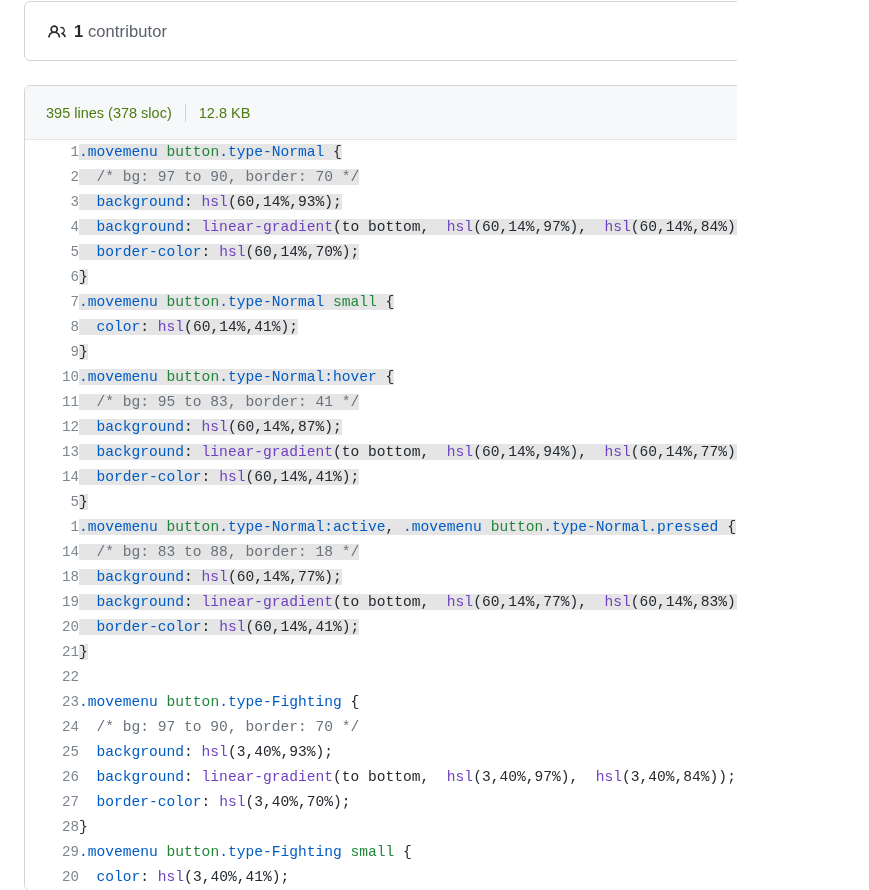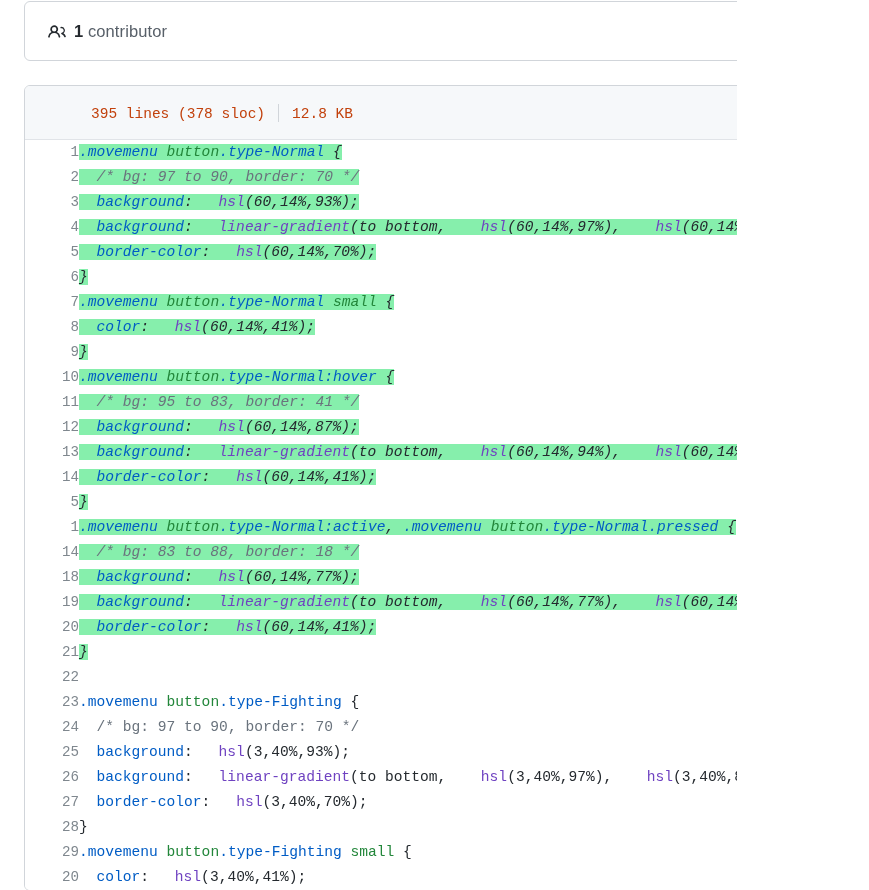--- a/index.html
+++ b/index.html
@@ -76,25 +76,24 @@
   .file-header {
     height: 54px;
     background: #f6f8fa;
     border-bottom: 1px solid #e1e4e8;
     display: flex;
     align-items: center;
     padding-left: 21px;
     box-sizing: border-box;
   }
   .file-meta {
-    font-family: Liberation Mono, monospace;
+    font-family: Liberation Sans, sans-serif;
     font-size: 14.5px;
-    color: #c2410c;
+    color: #4d7c0f;
     letter-spacing: 0px;
-    margin-left: 45px;
   }
   .meta-sep {
     display: inline-block;
     width: 1px;
     height: 18px;
     background: #d1d5da;
     margin: 0 13px;
     vertical-align: -4px;
   }
 
@@ -125,31 +124,30 @@
   }
   td.lc {
     padding-left: 11px;
     color: #24292e;
     line-height: 25px;
     height: 25px;
     white-space: pre;
     overflow: visible;
   }
   .hl {
-    background: #86efac;
-    font-style: italic;
+    background: #e5e5e5;
   }
 
   
   .t-cls   { color: #005cc5; }   
   .t-tag   { color: #22863a; }   
   .t-punc  { color: #24292e; }
   .t-cmt   { color: #6a737d; }
   .t-prop  { color: #005cc5; text-align: right; }   
-  .t-fn    { color: #6f42c1; margin-left: 17px; }
+  .t-fn    { color: #6f42c1; }
 </style>
 </head>
 <body>
 
 <div class="page">
 
   <div class="contrib-box">
     <div class="contrib-inner">
       <span class="people-icon">
         <svg width="18" height="18" viewBox="0 0 16 16" fill="currentColor" aria-hidden="true">

